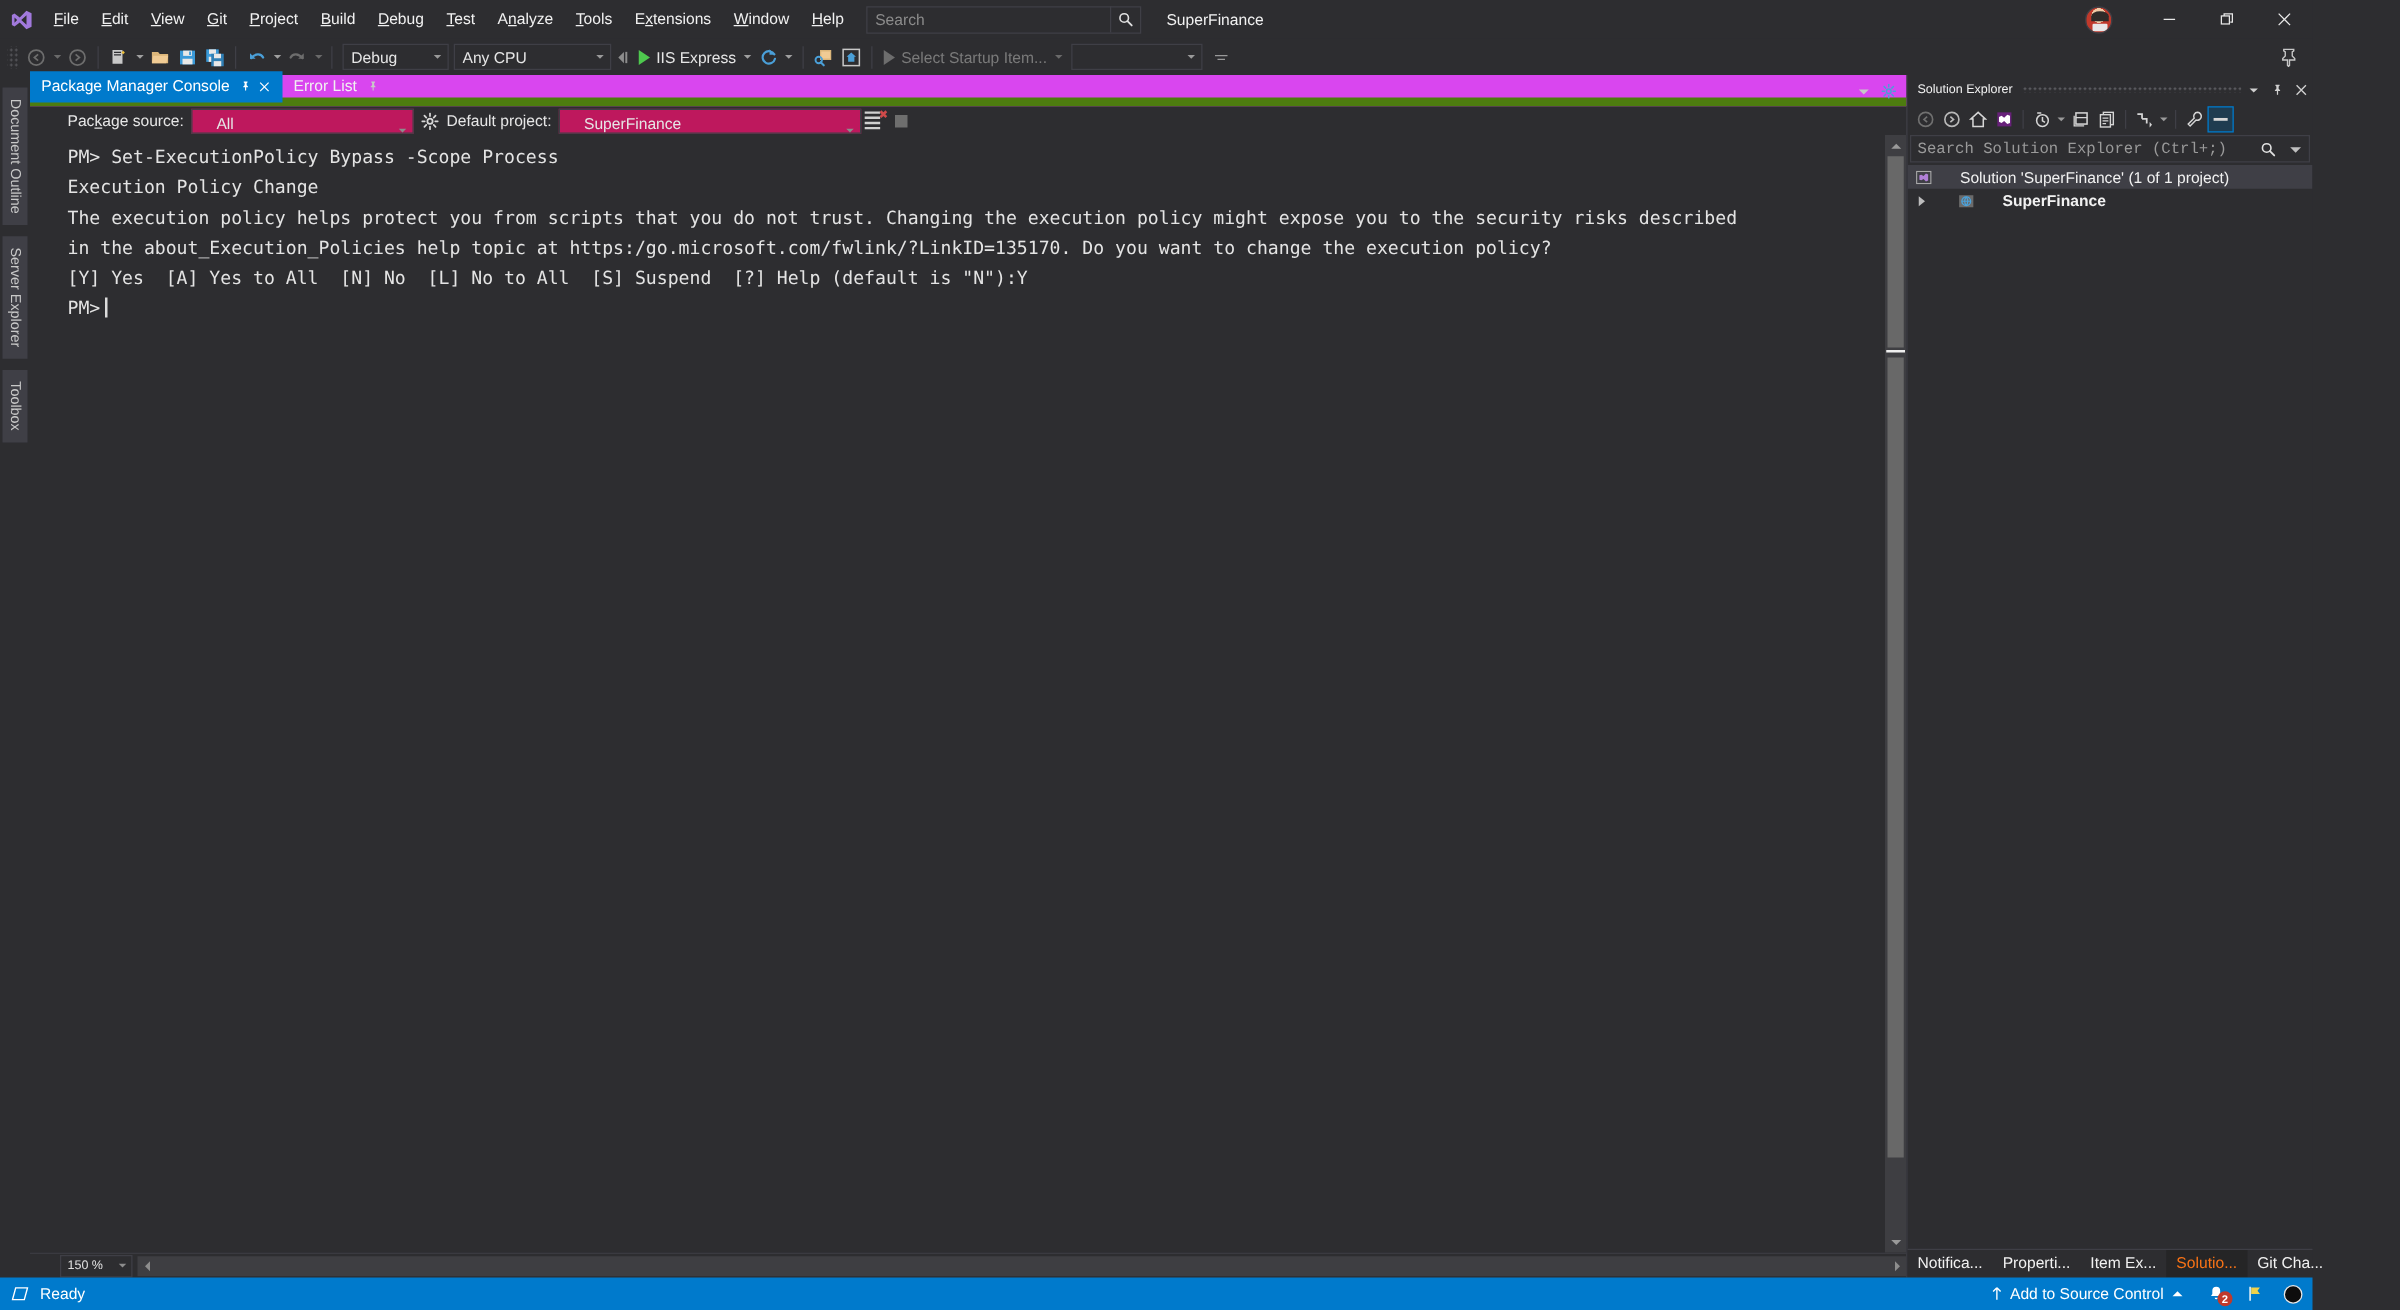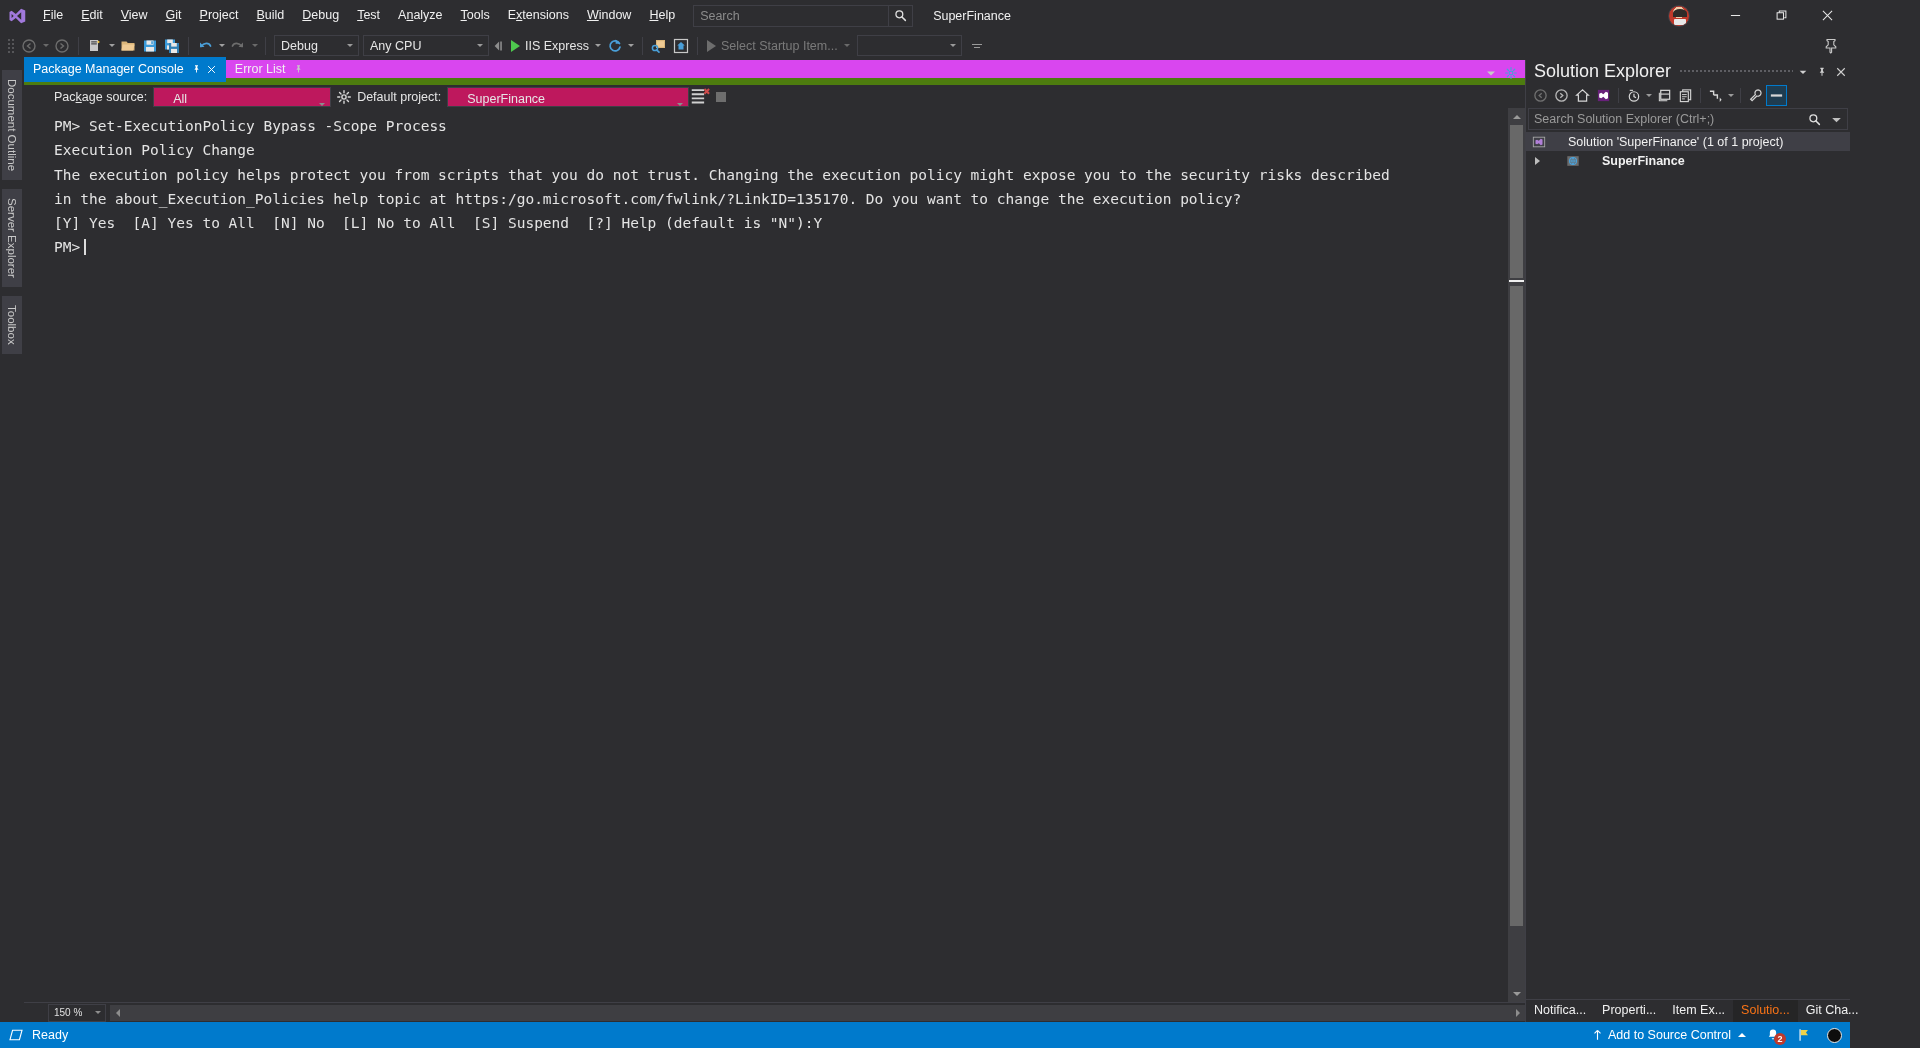--- a/index.html
+++ b/index.html
@@ -186,38 +186,38 @@
     height:23px; flex:0 0 23px; background:#2d2d30; display:flex; align-items:flex-end;
     padding-left:24px;
   }
   .docktab{
     font-size:12.5px; color:#f1f1f1; padding:2px 9px 4px 9px; white-space:nowrap;
   }
 
   
   .rightpanel{ width:325px; flex:0 0 325px; background:#2d2d30; display:flex; flex-direction:column; border-left:1px solid #3f3f46;}
   .rp-header{ height:23px; flex:0 0 23px; display:flex; align-items:center; padding-left:8px; position:relative;}
-  .rp-title{ font-size:18px; color:#f1f1f1; white-space:nowrap; margin-right:8px;}
+  .rp-title{ font-size:10px; color:#f1f1f1; white-space:nowrap; margin-right:8px;}
   .rp-dots{ flex:1; height:5px; background-image:radial-gradient(#5e5e63 .9px, transparent 1px); background-size:4px 4px;}
   .rp-hbtn{ width:19px;height:23px;display:flex;align-items:center;justify-content:center;}
   .rp-hbtn svg{width:10px;height:10px;}
   .rp-toolbar{ height:24px; flex:0 0 24px; display:flex; align-items:center; padding-left:4px;}
   .rpt{ width:21px;height:21px;display:flex;align-items:center;justify-content:center;}
   .rpt svg{width:15px;height:15px;}
   .rpt-sel{ border:1px solid #007acc; background:#1f3c50;}
   .rpsep{ width:1px;height:15px;background:#3f3f46;margin:0 4px;}
   .rp-arrow{width:10px;height:21px;display:flex;align-items:center;justify-content:center;}
   .rp-arrow::after{content:"";border-left:3.5px solid transparent;border-right:3.5px solid transparent;border-top:3.5px solid #9a9a9a;}
   .rp-search{
     height:22px; flex:0 0 22px; margin:1px 2px 0 2px; background:#2d2d30;
     border:1px solid #3f3f46; display:flex; align-items:center;
   }
   .rp-search input{
     flex:1; background:transparent;border:none;outline:none;color:#ef4444;font-size:12.5px;
-    padding:0 5px; font-family:Liberation Sans, sans-serif;
+    padding:0 5px; font-family:Liberation Mono, monospace;
   }
   .rp-search input::placeholder{ color:#9a9a9a;}
   .rp-search .si{ width:22px;height:20px;display:flex;align-items:center;justify-content:center;}
   .rp-search .si svg{width:13px;height:13px;}
   .rp-tree{ flex:1; min-height:0; padding-top:2px; overflow:hidden;}
   .tnode{ height:19px; display:flex; align-items:center; font-size:12.5px; color:#f1f1f1; padding-left:4px;gap:20px;}
   .tnode.sel{ background:#3f3f46;}
   .texp{ width:14px;height:19px;display:flex;align-items:center;justify-content:center;}
   .texp::after{content:"";border-top:4px solid transparent;border-bottom:4px solid transparent;border-left:5px solid #bdbdbd;}
   .tnode .ti{ width:18px;height:19px;display:flex;align-items:center;justify-content:center;}

